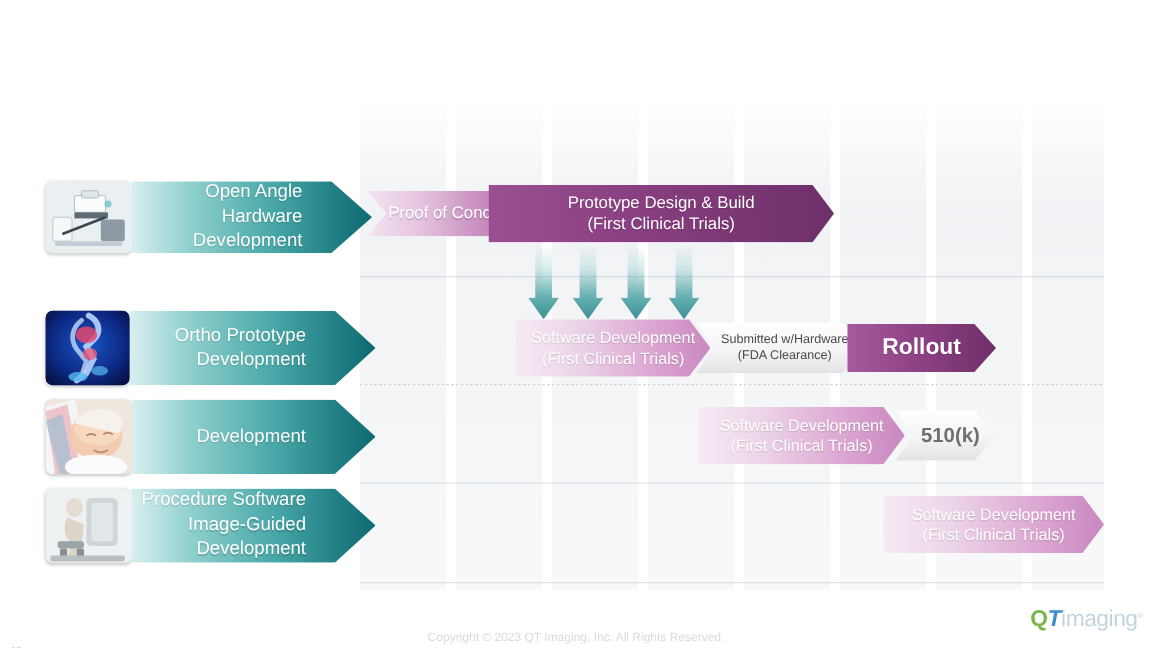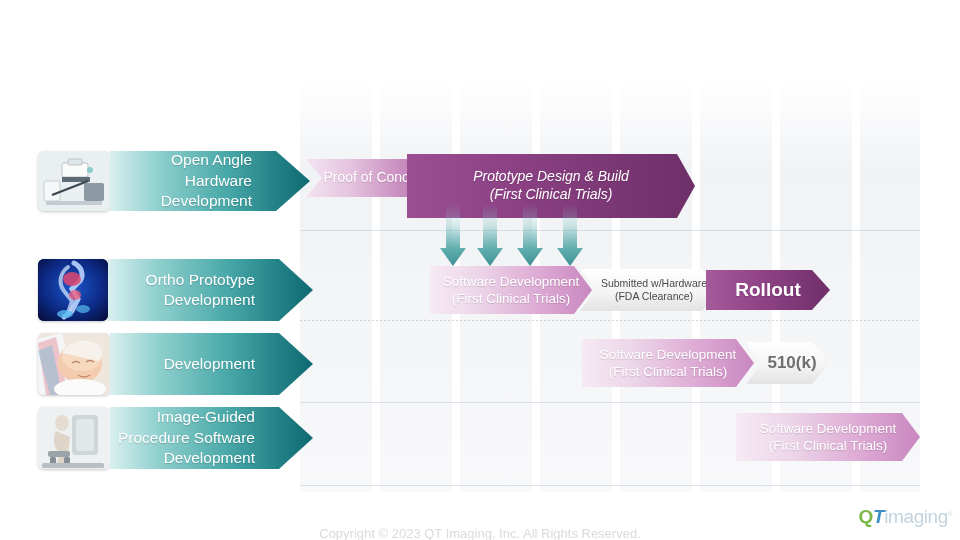--- a/index.html
+++ b/index.html
@@ -109,21 +109,21 @@
     clip-path: polygon(0 0, 100% 0, 50% 100%);
   }
 
   
   #page-num {
     position: absolute; left: 9px; top: 538px;
     font-size: 8px; color: #b9b9b9;
   }
   #copyright {
     position: absolute; left: 0; top: 526px; width: 960px;
-    text-align: center; font-size: 13px; color: #dadada;
+    text-align: center; font-size: 10px; color: #dadada;
   }
   #logo {
     position: absolute; right: 8px; top: 506px;
     font-size: 19px; letter-spacing: -0.4px; white-space: nowrap;
   }
   #logo .q { color: #7ab648; font-weight: bold; }
   #logo .t { color: #3c8fc4; font-weight: bold; font-style: italic; }
   #logo .im { color: #c3d4de; }
   #logo .tm { font-size: 6px; color: #c3d4de; vertical-align: super; }
 </style>
@@ -169,21 +169,21 @@
       <div class="lbl">
         <div>Open Angle Hardware</div>
         <div>Development</div>
       </div>
     </div>
 
     <div class="stage chev-both fill-poc" style="left:306px;top:159px;width:130px;height:38px;">
       <div class="txt txt-white" style="font-size:14px;padding-left:10px;">Proof of Concept</div>
     </div>
 
-    <div class="stage chev-right fill-proto" style="left:407px;top:154px;width:288px;height:64px;font-style:italic;">
+    <div class="stage chev-right fill-proto" style="left:407px;top:154px;width:288px;height:48px;">
       <div class="txt txt-white" style="font-size:14px;">
         <div>Prototype Design &amp; Build</div>
         <div>(First Clinical Trials)</div>
       </div>
     </div>
   </div>
 
   <div>
     <div class="darrow" style="left:440px;top:204px;height:62px;">
       <div class="shaft" style="height:46px;"></div>
@@ -298,22 +298,22 @@
         <path d="M22 46 L18 58 L26 58 L30 48 Z" fill="#ded4c8"></path>
         <rect x="10" y="44" width="22" height="6" rx="2" fill="#9aa3a8"></rect>
         <rect x="12" y="50" width="6" height="10" rx="1.5" fill="#868f95"></rect>
         <rect x="26" y="50" width="6" height="10" rx="1.5" fill="#868f95"></rect>
         <rect x="4" y="56" width="62" height="5" rx="1.5" fill="#b7bfc3"></rect>
       </svg>
     </div>
 
     <div class="teal-chevron" style="left:110px;top:407px;width:203px;height:62px;">
       <div class="lbl">
+        <div>Procedure Software</div>
         <div>Image-Guided</div>
-        <div>Procedure Software</div>
         <div>Development</div>
       </div>
     </div>
 
     <div class="stage chev-right fill-sw" style="left:736px;top:413px;width:184px;height:48px;">
       <div class="txt txt-white" style="font-size:13.5px;">
         <div>Software Development</div>
         <div>(First Clinical Trials)</div>
       </div>
     </div>

